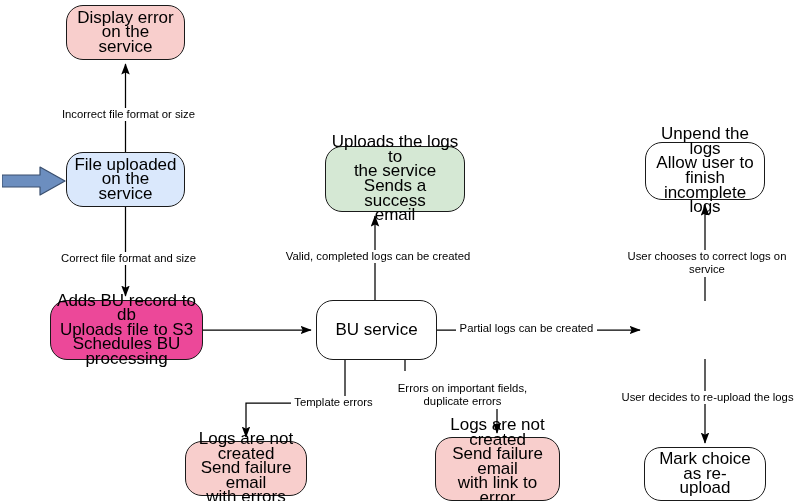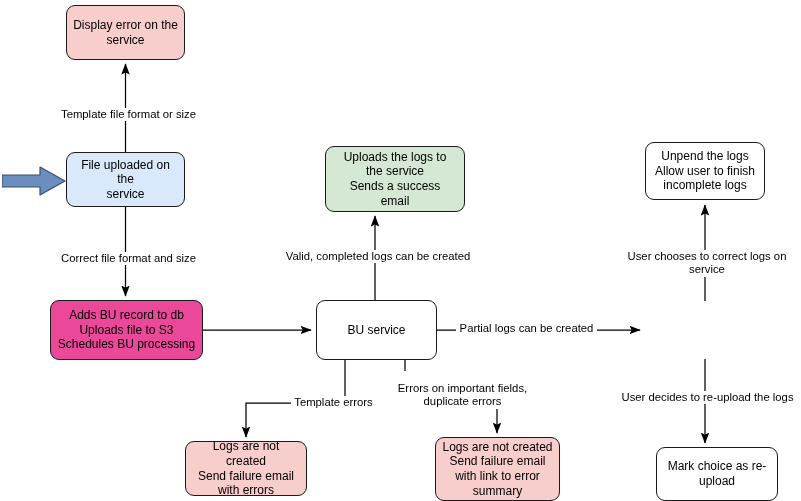--- a/index.html
+++ b/index.html
@@ -21,26 +21,26 @@
     position: absolute;
     left: 0;
     top: 0;
     width: 801px;
     height: 501px;
   }
   .node {
     position: absolute;
     box-sizing: border-box;
     border: 1.2px solid #1a1a1a;
-    border-radius: 9px;
+    border-radius: 17px;
     display: flex;
     align-items: center;
     justify-content: center;
     text-align: center;
-    font-size: 12px;
+    font-size: 17px;
     line-height: 14.6px;
     color: #000000;
     padding: 2px 5px;
     z-index: 2;
     background: #ffffff;
   }
   .node-text {
     white-space: pre-line;
     display: block;
   }
@@ -138,26 +138,26 @@
 with errors</span>
   </div>
 
   <div class="node" style="left:435px; top:437px; width:125px; height:64px; background:#f8cecc;">
     <span class="node-text">Logs are not created
 Send failure email
 with link to error
 summary</span>
   </div>
 
-  <div class="node" style="left:644px; top:447px; width:122px; height:54px; background:#ffffff;margin-left:12px;">
+  <div class="node" style="left:644px; top:447px; width:122px; height:54px; background:#ffffff;">
     <span class="node-text">Mark choice as re-
 upload</span>
   </div>
 
-  <div class="edge-label" style="left:55px; top:108px; width:143px;">Template file format or size</div>
+  <div class="edge-label" style="left:55px; top:108px; width:143px;">Incorrect file format or size</div>
 
   <div class="edge-label" style="left:57px; top:252px; width:139px;">Correct file format and size</div>
 
   <div class="edge-label" style="left:281px; top:250px; width:190px;">Valid, completed logs can be created</div>
 
   <div class="edge-label" style="left:607px; top:250px; width:196px;">User chooses to correct logs on service</div>
 
   <div class="edge-label" style="left:456px; top:322px; width:137px;">Partial logs can be created</div>
 
   <div class="edge-label" style="left:291px; top:396px; width:81px;">Template errors</div>

